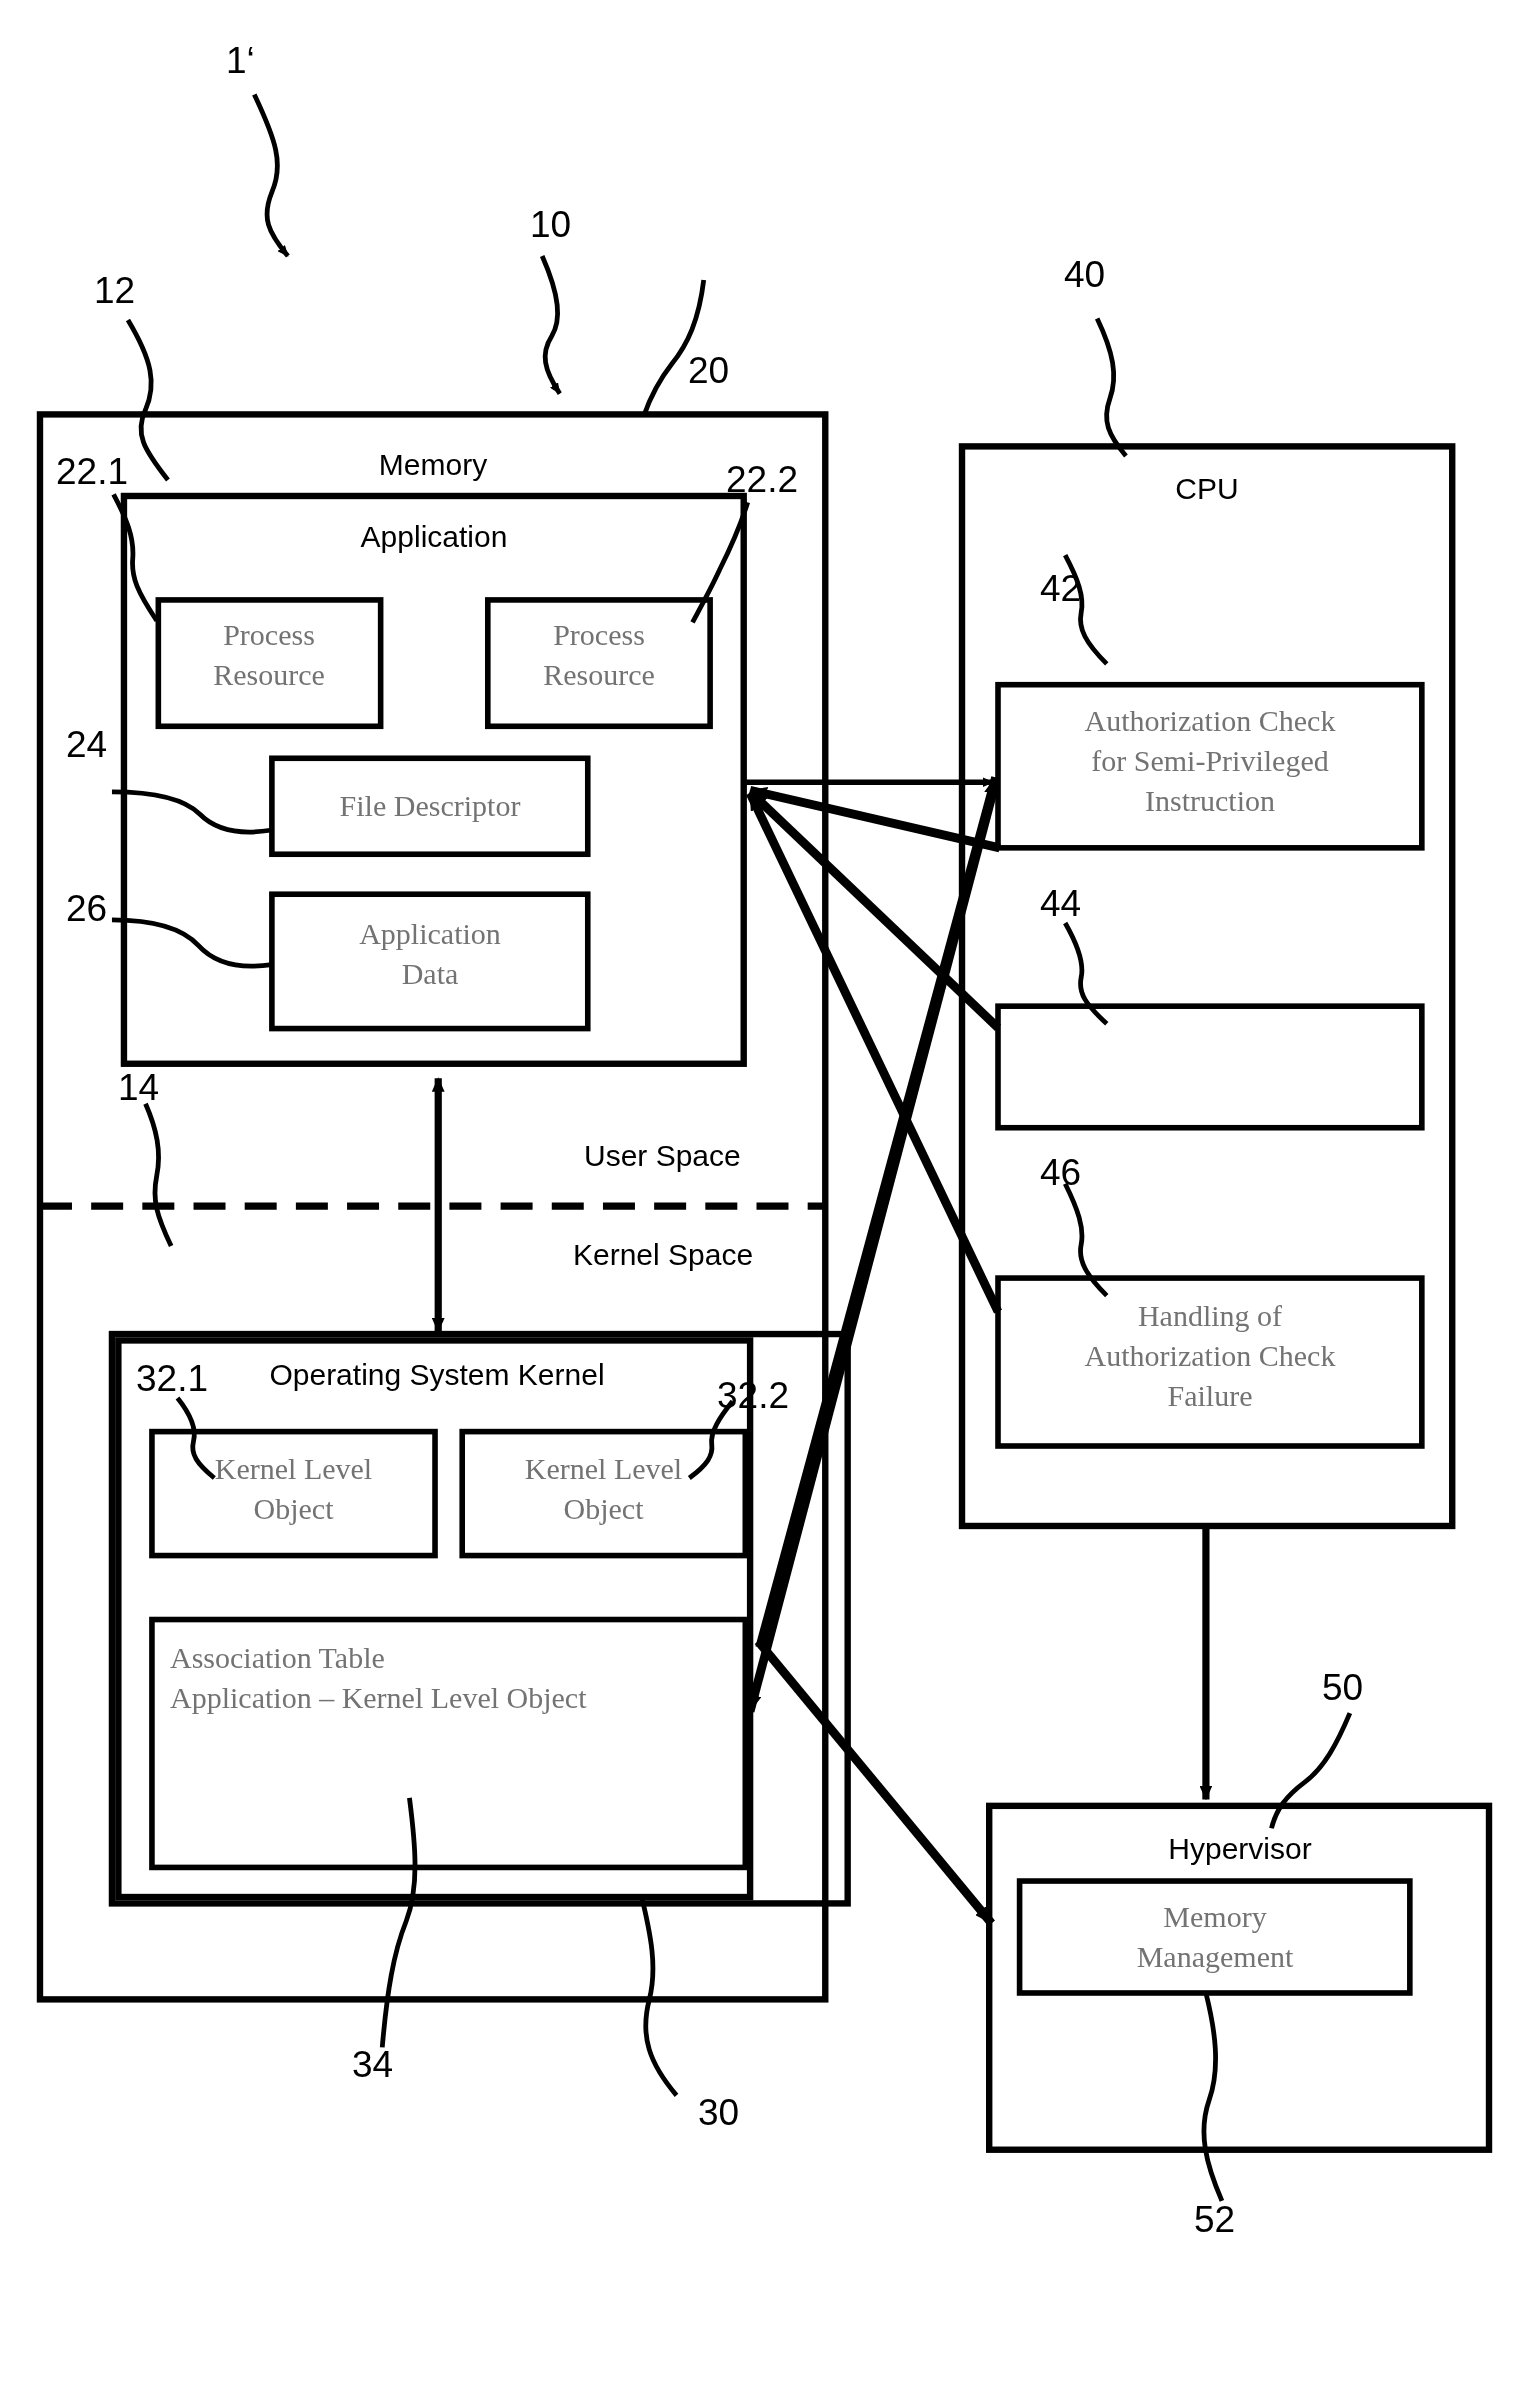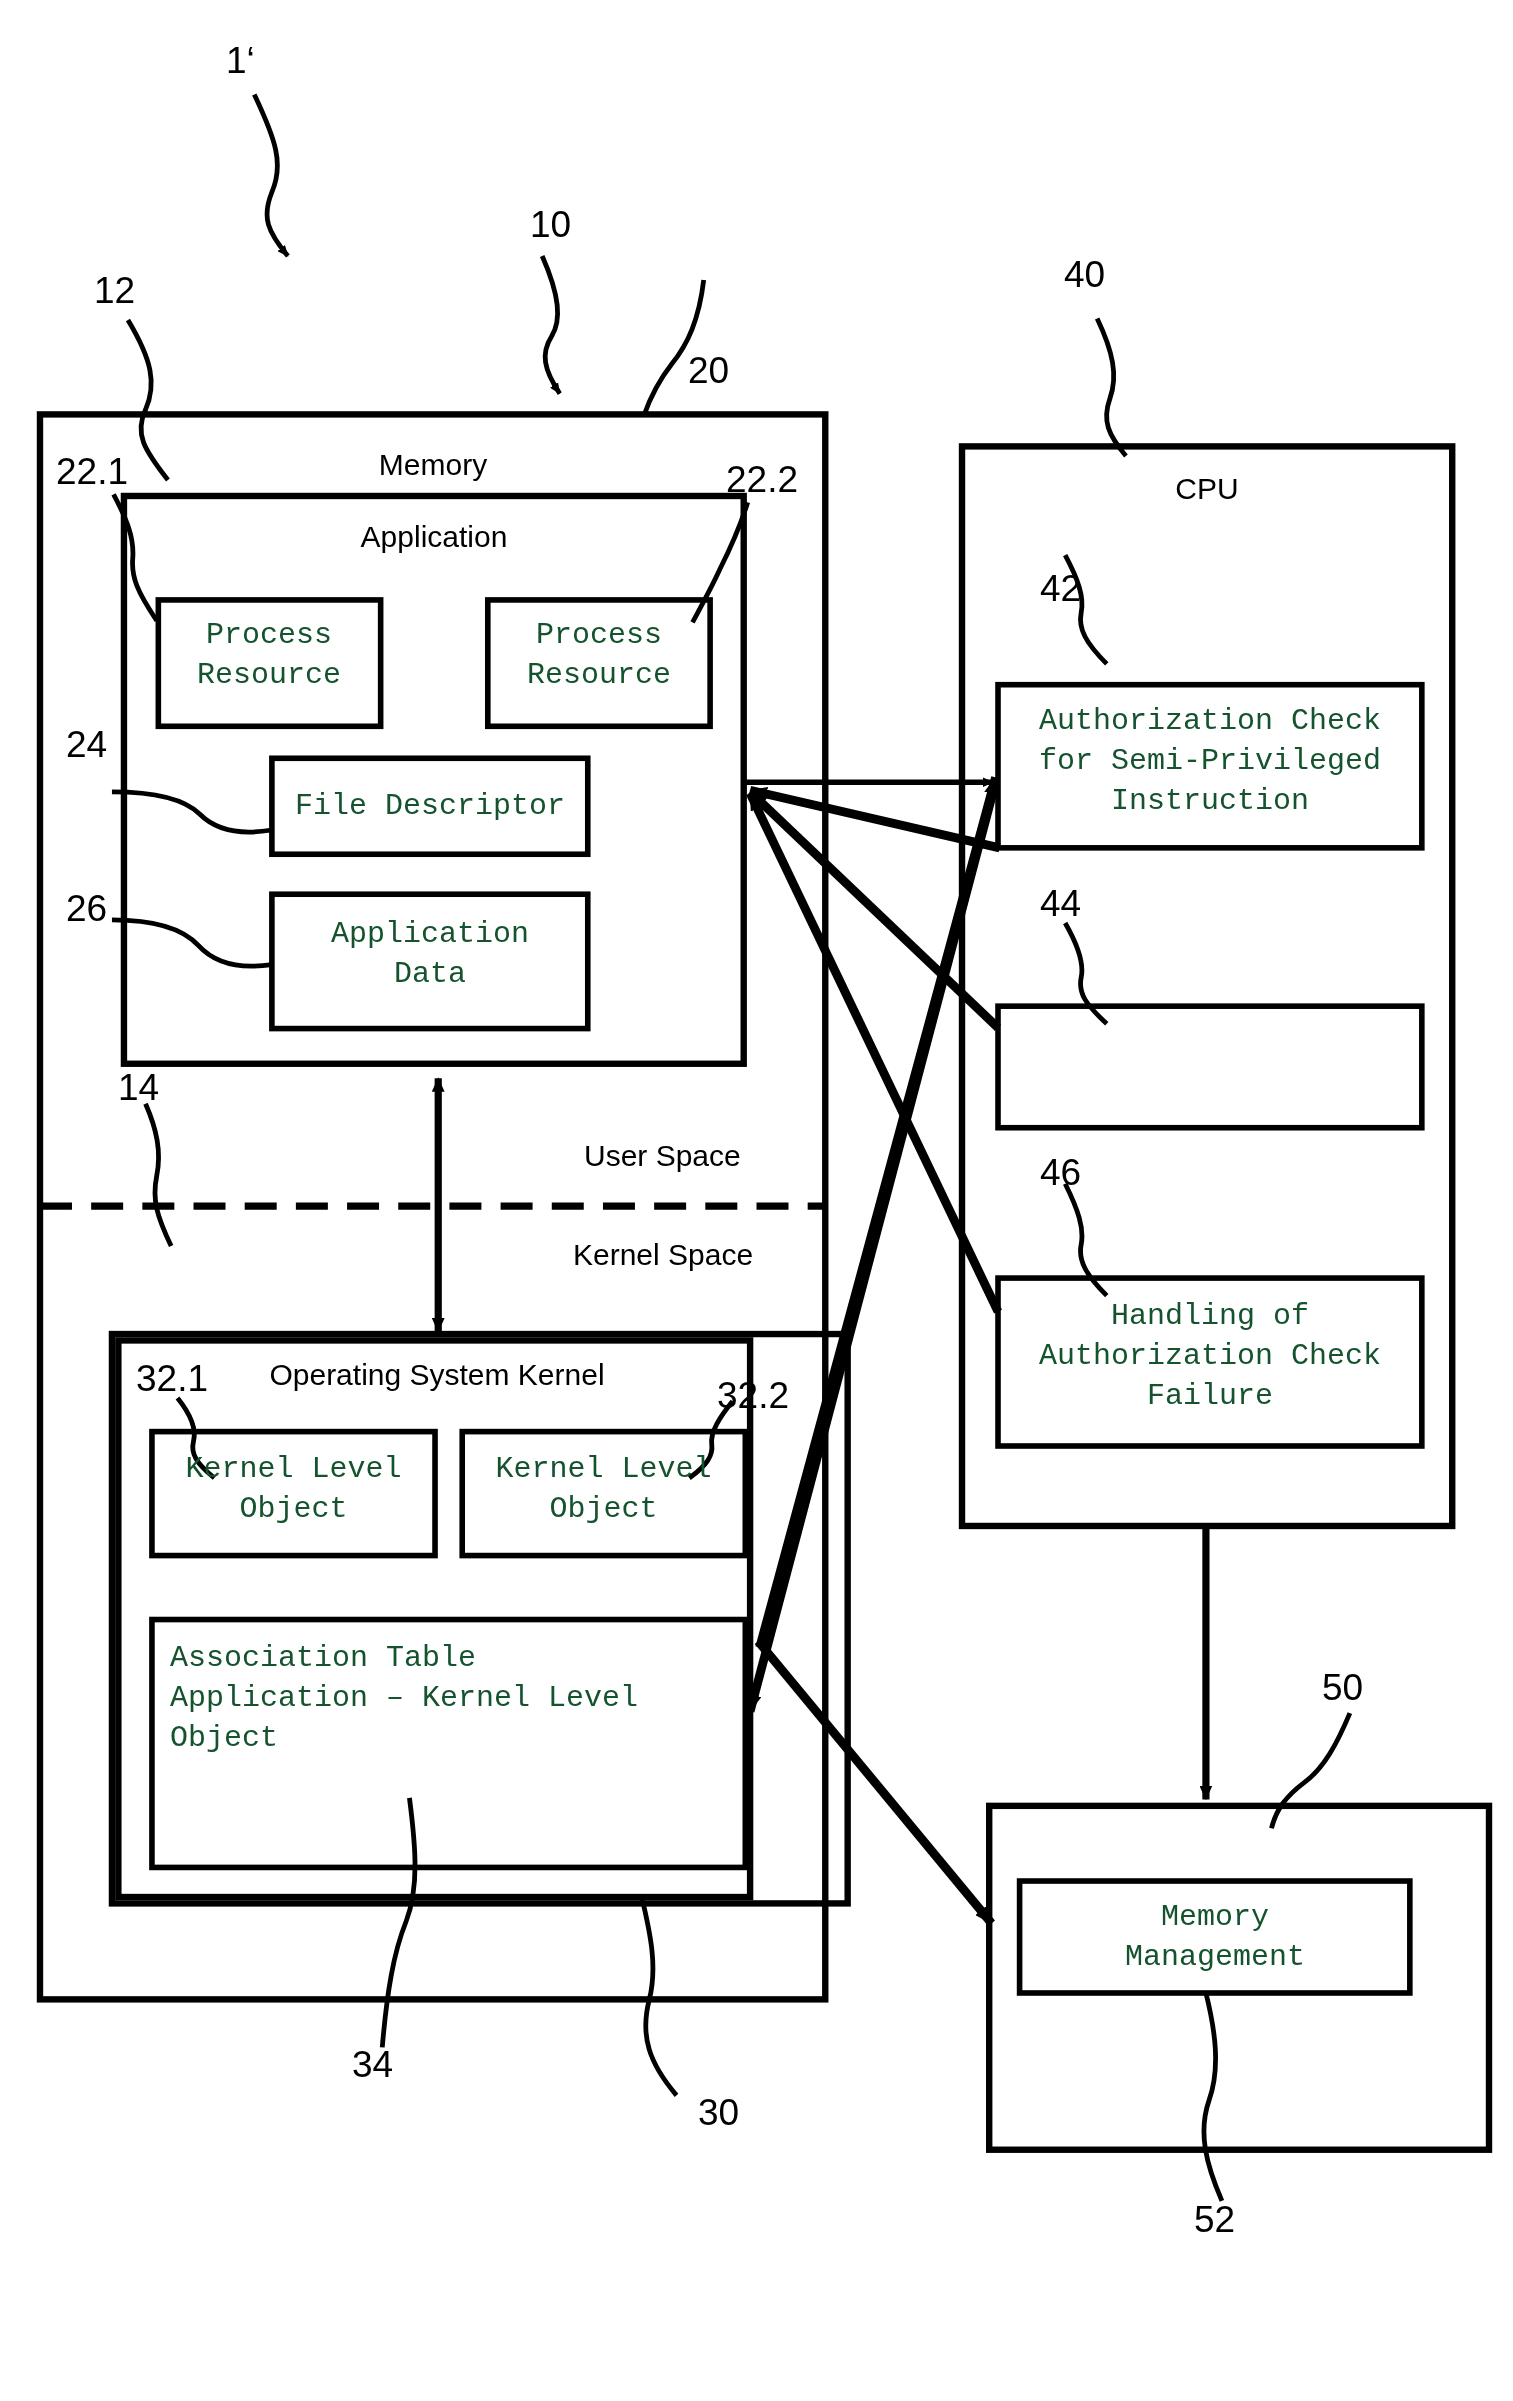--- a/index.html
+++ b/index.html
@@ -1,21 +1,21 @@
 <!DOCTYPE html>
 <html style="font-size:12.8px"><head>
 <meta charset="utf-8">
 <style>
   html,body{margin:0;padding:0;background:#ffffff;}
   body{width:1513px;height:2401px;overflow:hidden;
        font-family:"Liberation Sans","DejaVu Sans",sans-serif;color:#000;}
   #stage{position:relative;width:1513px;height:2401px;background:#fff;}
   svg#canvas{position:absolute;left:0;top:0;width:1513px;height:2401px;}
-  .boxlabel{position:absolute;text-align:center;color:#14532d;
-            font-family:Liberation Mono, monospace;
+  .boxlabel{position:absolute;text-align:center;color:#737373;
+            font-family:Liberation Serif, serif;
             font-size:30px;line-height:40px;white-space:pre-line;}
   .reflabel{position:absolute;font-size:37px;line-height:38px;color:#000;
             font-family:"Liberation Sans","DejaVu Sans",sans-serif;}
   .spacelabel{position:absolute;font-size:30px;color:#000;
             font-family:"Liberation Sans","DejaVu Sans",sans-serif;}
   .ttl{position:absolute;font-size:30px;color:#000;text-align:center;
             font-family:"Liberation Sans","DejaVu Sans",sans-serif;}
   .leftal{text-align:left;}
 </style>
 </head>
@@ -178,17 +178,18 @@
 
   <div class="ttl" style="left:962px;top:472px;width:490px;">CPU</div>
 
   <div class="boxlabel" style="left:998px;top:701px;width:424px;">Authorization Check
 for Semi-Privileged
 Instruction</div>
   <div class="boxlabel" style="left:998px;top:1296px;width:424px;">Handling of
 Authorization Check
 Failure</div>
 
+  <div class="ttl" style="left:990px;top:1832px;width:500px;">Hypervisor</div>
   <div class="boxlabel" style="left:1020px;top:1897px;width:390px;">Memory
 Management</div>
 
 </div>
 
 
 </body></html>

